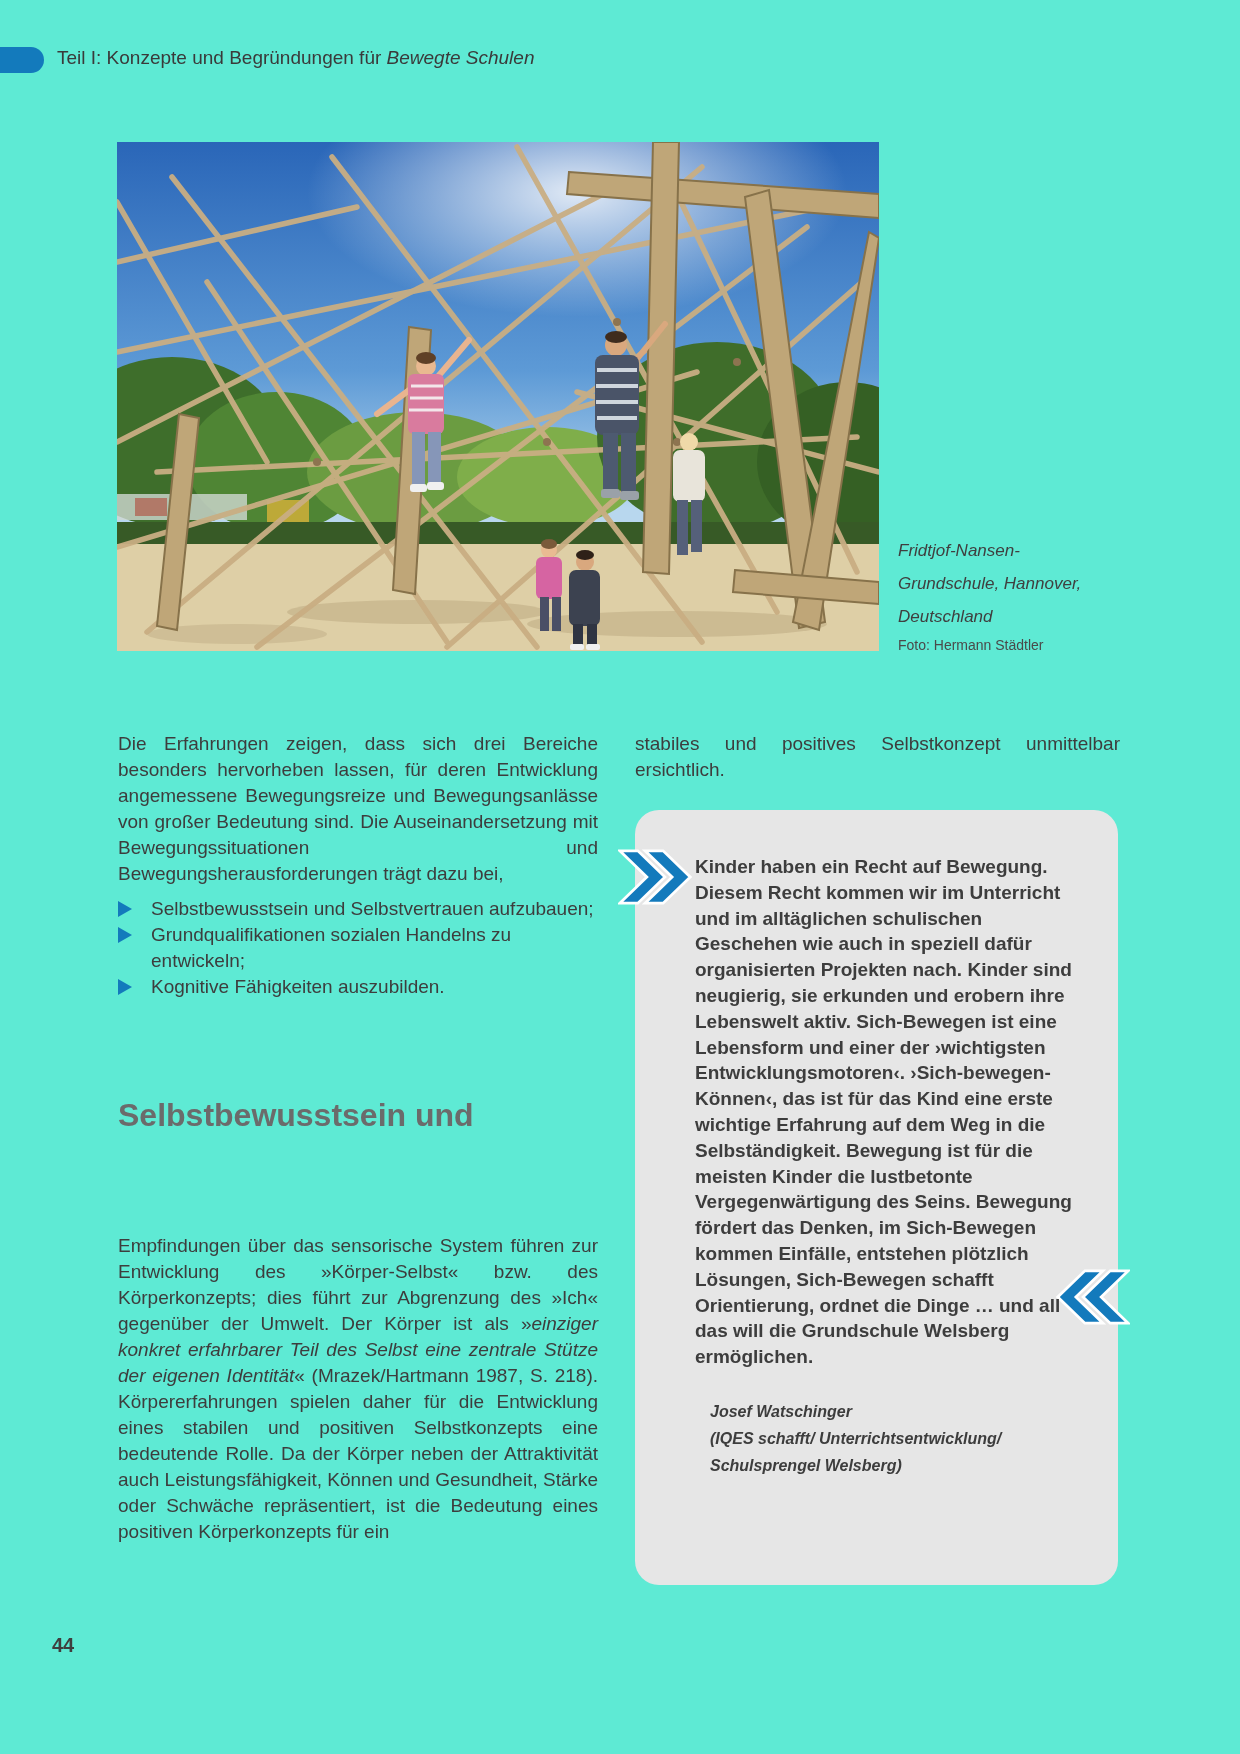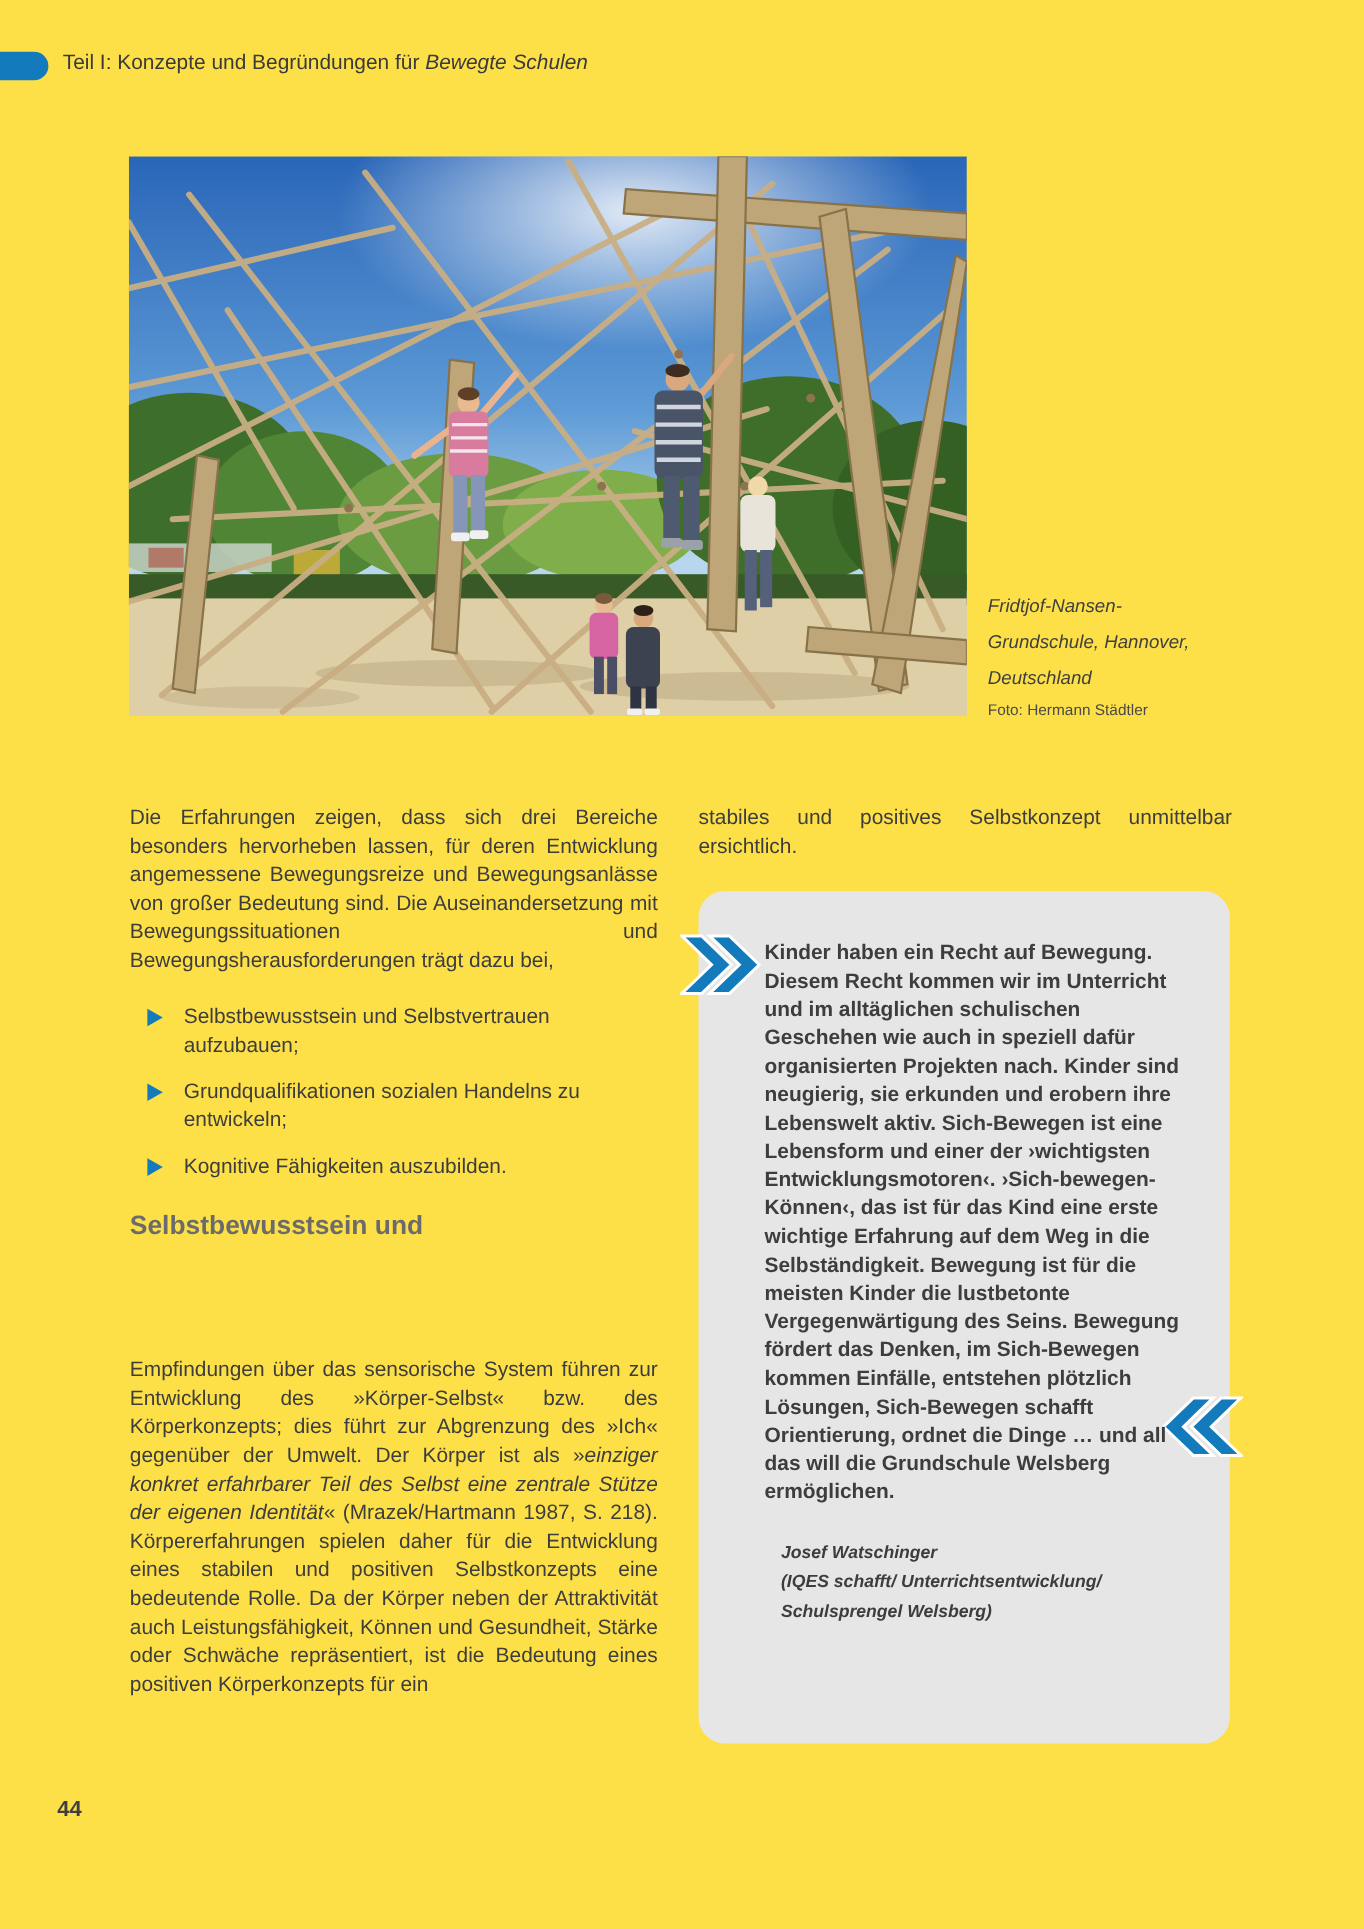--- a/index.html
+++ b/index.html
@@ -3,21 +3,21 @@
 <meta charset="utf-8">
 <style>
   :root{
     --accent-blue:#137abc;
     --quote-bg:#e6e6e6;
     --heading-gray:#6b6b6b;
     --body-ink:#3d3d3d;
   }
   html,body{margin:0;padding:0;background:#ffffff;}
   .page{
-    position:relative;width:1240px;height:1754px;margin:0 auto;background:#fde047;
+    position:relative;width:1240px;height:1754px;margin:0 auto;background:#5eead4;
     font-family:"Liberation Sans","DejaVu Sans",sans-serif;color:var(--body-ink);
     overflow:hidden;
   }
   
   .header-tab{position:absolute;left:0;top:47px;width:44px;height:26px;
     background:var(--accent-blue);border-radius:0 13px 13px 0;}
   .header-title{position:absolute;left:57px;top:47px;font-size:19px;color:#3a3a3a;white-space:nowrap;}
   .header-title .it{font-style:italic;}
   
   .photo{position:absolute;left:117px;top:142px;width:762px;height:509px;overflow:hidden;}
@@ -27,24 +27,24 @@
     font-size:17px;line-height:33px;color:#3f3f3f;}
   .credit{position:absolute;left:898px;top:637px;width:260px;
     font-size:14px;color:#4a4a4a;}
   
   .para{position:absolute;text-align:justify;font-size:19px;line-height:26px;color:var(--body-ink);}
   .p-intro{left:118px;top:712px;width:480px;}
   .p-body{left:118px;top:1214px;width:480px;}
   .p-right{left:635px;top:712px;width:485px;}
   .it{font-style:italic;}
   .bullets{position:absolute;left:118px;top:896px;width:480px;font-size:19px;line-height:26px;}
-  .bullet{position:relative;padding-left:33px;margin:16px;}
+  .bullet{position:relative;padding-left:33px;margin:0;}
   .tri{position:absolute;left:0;top:5px;width:0;height:0;
     border-left:14px solid var(--accent-blue);border-top:8px solid transparent;border-bottom:8px solid transparent;}
-  .heading{position:absolute;left:118px;top:1100px;width:480px;font-size:24px;font-weight:bold;
+  .heading{position:absolute;left:118px;top:1100px;width:480px;font-size:32px;font-weight:bold;
     color:var(--heading-gray);line-height:30px;}
   
   .quote-box{position:absolute;left:635px;top:810px;width:483px;height:775px;
     background:var(--quote-bg);border-radius:24px;font-weight:bold;}
   .quote-text{position:absolute;left:60px;top:44px;width:380px;font-size:19px;line-height:25.8px;}
   .quote-attr{position:absolute;left:60px;top:588px;width:380px;font-style:italic;
     font-size:16px;line-height:27px;margin-left:15px;}
   .qicon{position:absolute;width:74px;height:62px;}
   .qicon svg{display:block;width:100%;height:100%;}
   .q-open{left:-17px;top:36px;}

